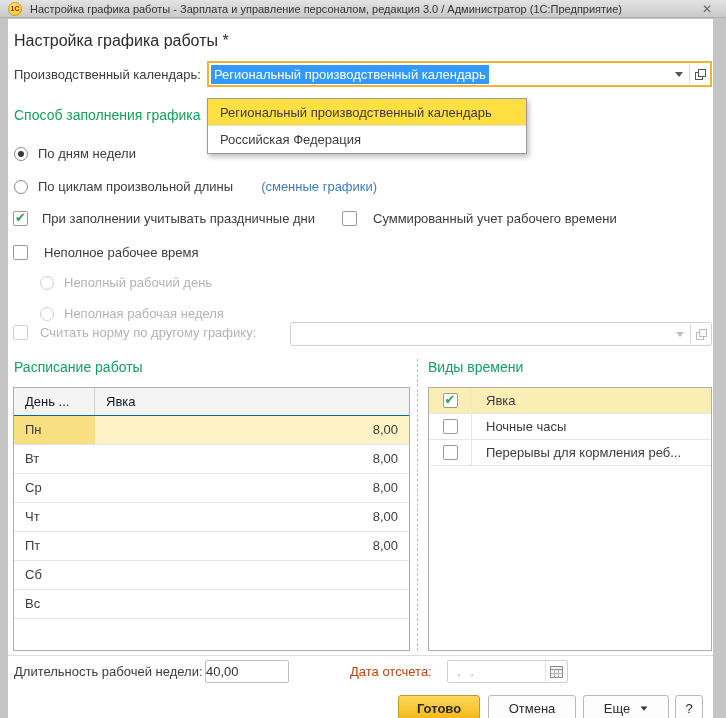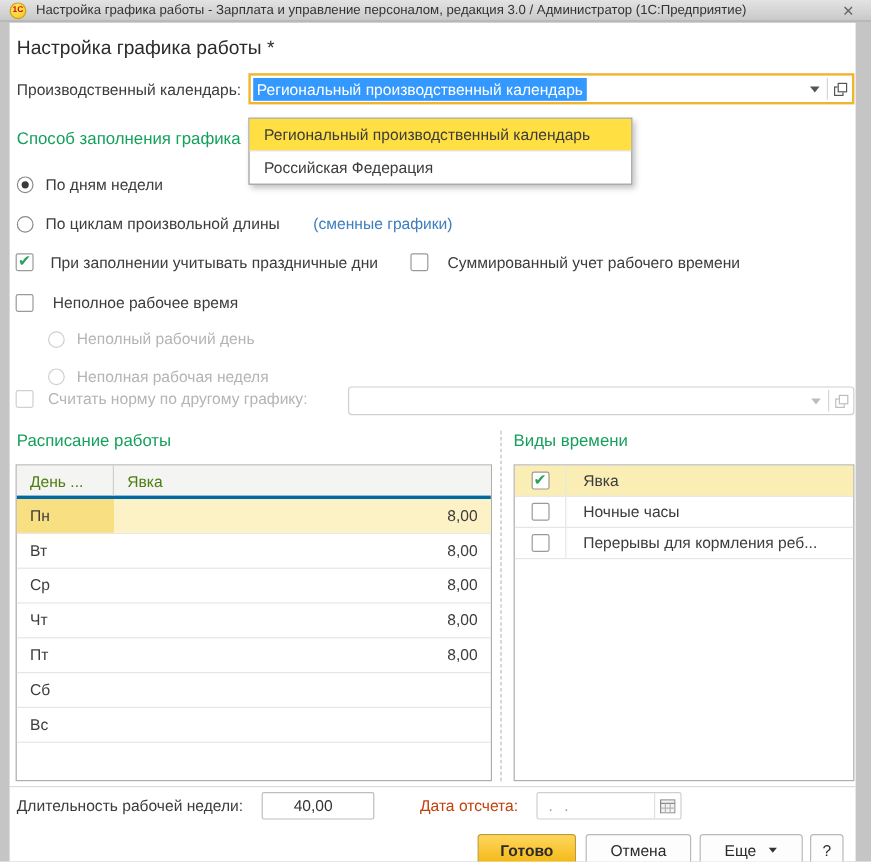--- a/index.html
+++ b/index.html
@@ -42,42 +42,42 @@
   .lbl{margin-left:10px;white-space:nowrap;}
   .lbl.dis{color:#b4b4b4;}
   .link{color:var(--link);}
   .combo2{position:absolute;left:282px;top:303px;width:422px;height:24px;border:1px solid #d0d0d0;border-radius:3px;background:#fff;display:flex;}
   .combo2 .combo-btn{color:#bdbdbd;}
   .combo2 .arrow-down{border-top-color:#bdbdbd;}
   .combo2 .pick-icon i{border-color:#bdbdbd;}
   #schedule-heading{left:6px;top:340px;}
   #timekinds-heading{left:420px;top:340px;}
   .table{position:absolute;left:5px;top:368px;width:397px;height:264px;border:1px solid #adadad;background:#fff;}
-  .thead{display:flex;height:28px;background:#f4f4f2;border-bottom:3px solid #0369a1;color:#4d7c0f;}
+  .thead{display:flex;height:28px;background:#f4f4f2;border-bottom:1px solid #0369a1;color:#0f172a;}
   .th{line-height:27px;padding-left:11px;}
   .th.c1{width:81px;border-right:1px solid #cfcfcf;}
   .th.c2{flex:1;}
   .trow{display:flex;height:29px;border-bottom:1px solid #e6e6e6;}
   .tcell{line-height:28px;}
   .tcell.day{width:81px;padding-left:11px;}
   .tcell.val{flex:1;text-align:right;padding-right:11px;}
   .trow.sel .day{background:#f8df82;}
   .trow.sel .val{background:#fcf2c6;}
   .splitter{position:absolute;left:409px;top:340px;height:292px;border-left:1px dashed #bdbdbd;}
   .list{position:absolute;left:420px;top:368px;width:284px;height:264px;border:1px solid #adadad;background:#fff;}
   .lrow{display:flex;height:26px;border-bottom:1px solid #e6e6e6;align-items:stretch;}
   .lcheckcell{width:43px;display:flex;align-items:center;justify-content:center;border-right:1px solid #e6e6e6;}
   .llabel{flex:1;line-height:25px;padding-left:14px;white-space:nowrap;overflow:hidden;}
   .lrow.sel{background:var(--row-yellow);}
   .divider{position:absolute;left:0;top:636px;width:705px;border-top:1px solid #dcdcdc;}
   .f-label{position:absolute;top:645px;white-space:nowrap;}
   #week-label{left:6px;}
   #date-label{left:342px;color:#c2410c;}
   .f-input{position:absolute;top:641px;height:23px;border:1px solid #bdbdbd;border-radius:2px;font-family:inherit;font-size:13px;color:#333;}
-  #week-input{left:210px;width:94px;text-align:center;padding-right:8px;}
+  #week-input{left:197px;width:84px;text-align:left;padding-right:8px;}
   .date-wrap{position:absolute;left:439px;top:641px;width:121px;height:23px;border:1px solid #cfcfcf;border-radius:2px;background:#fff;display:flex;}
   .date-text{flex:1;line-height:21px;padding-left:9px;color:#9a9a9a;letter-spacing:3px;}
   .date-btn{width:22px;border-left:1px solid #e0e0e0;display:flex;align-items:center;justify-content:center;}
   .btn{position:absolute;top:676px;height:26px;border:1px solid #b9b9b9;border-radius:3px;background:#fdfdfd;font-family:inherit;font-size:13px;color:#2b2b2b;display:flex;align-items:center;justify-content:center;gap:10px;}
   .btn.primary{border-color:#c29a28;background:linear-gradient(var(--btn-yellow1),var(--btn-yellow2));font-weight:600;}
   #btn-done{left:390px;width:82px;}
   #btn-cancel{left:480px;width:88px;}
   #btn-more{left:575px;width:86px;}
   #btn-help{left:667px;width:28px;}
   .btn .arrow-down{border-top-color:#333;transform:scale(.85);}

